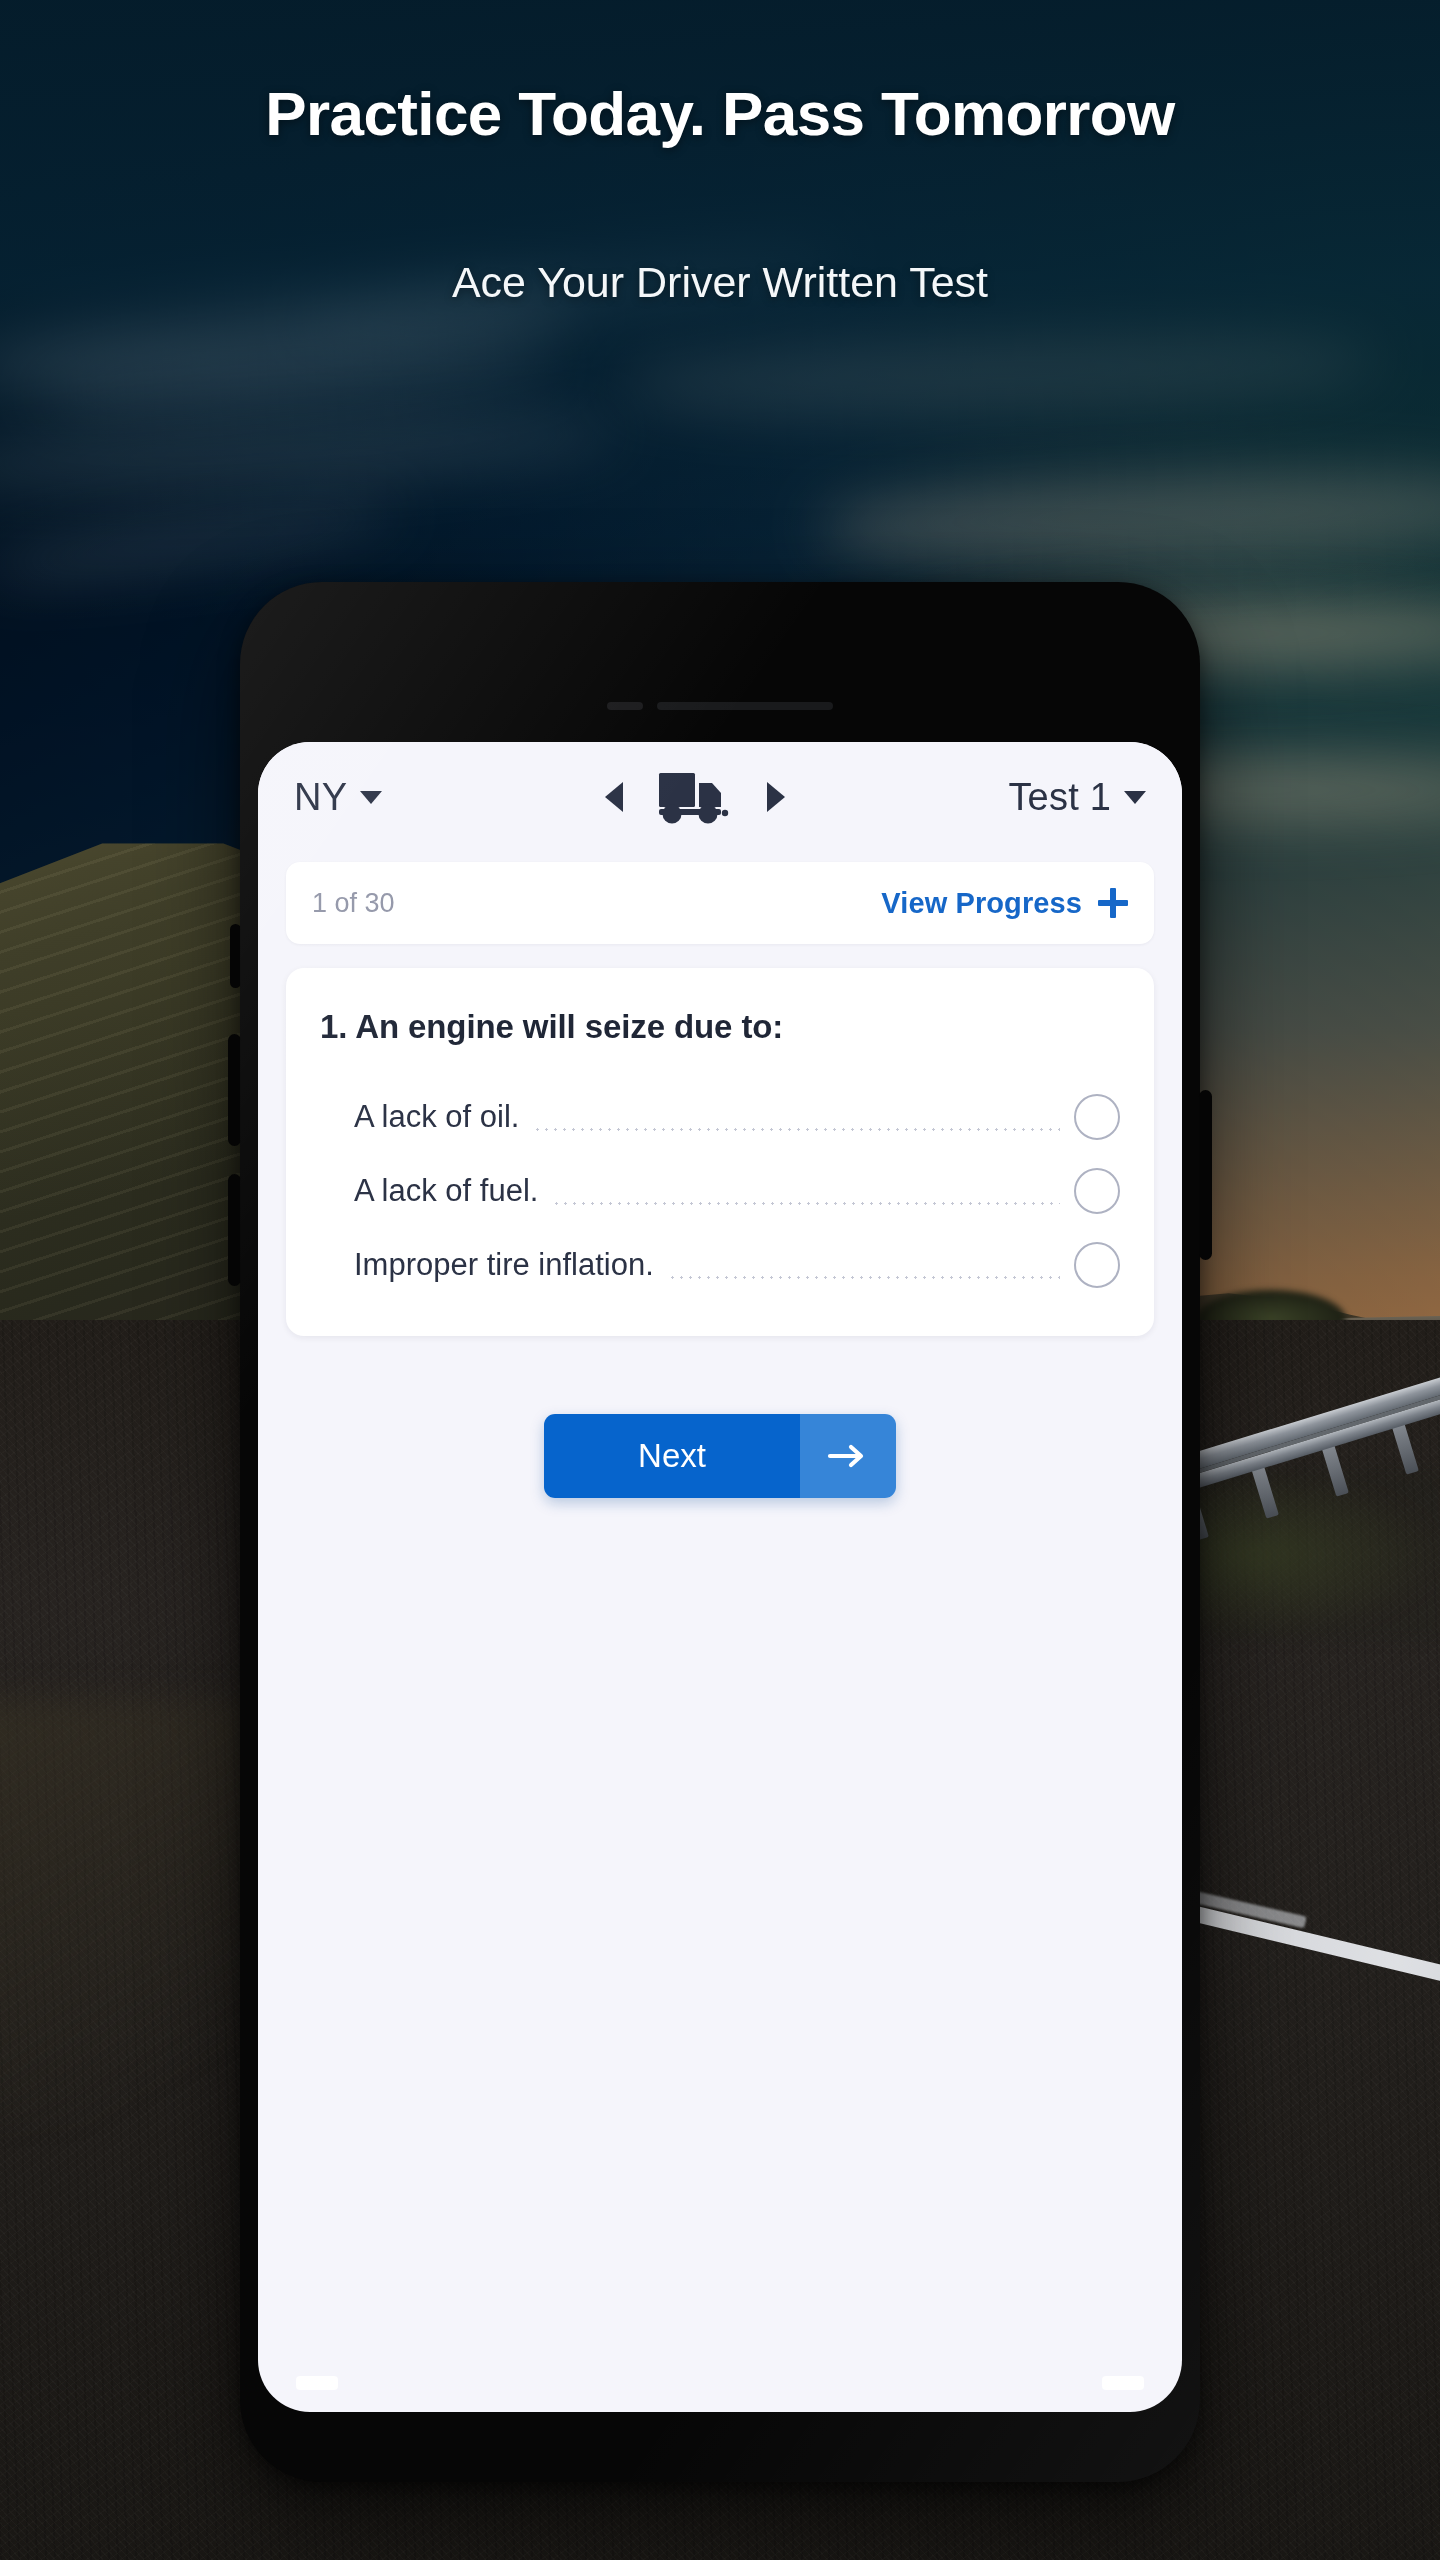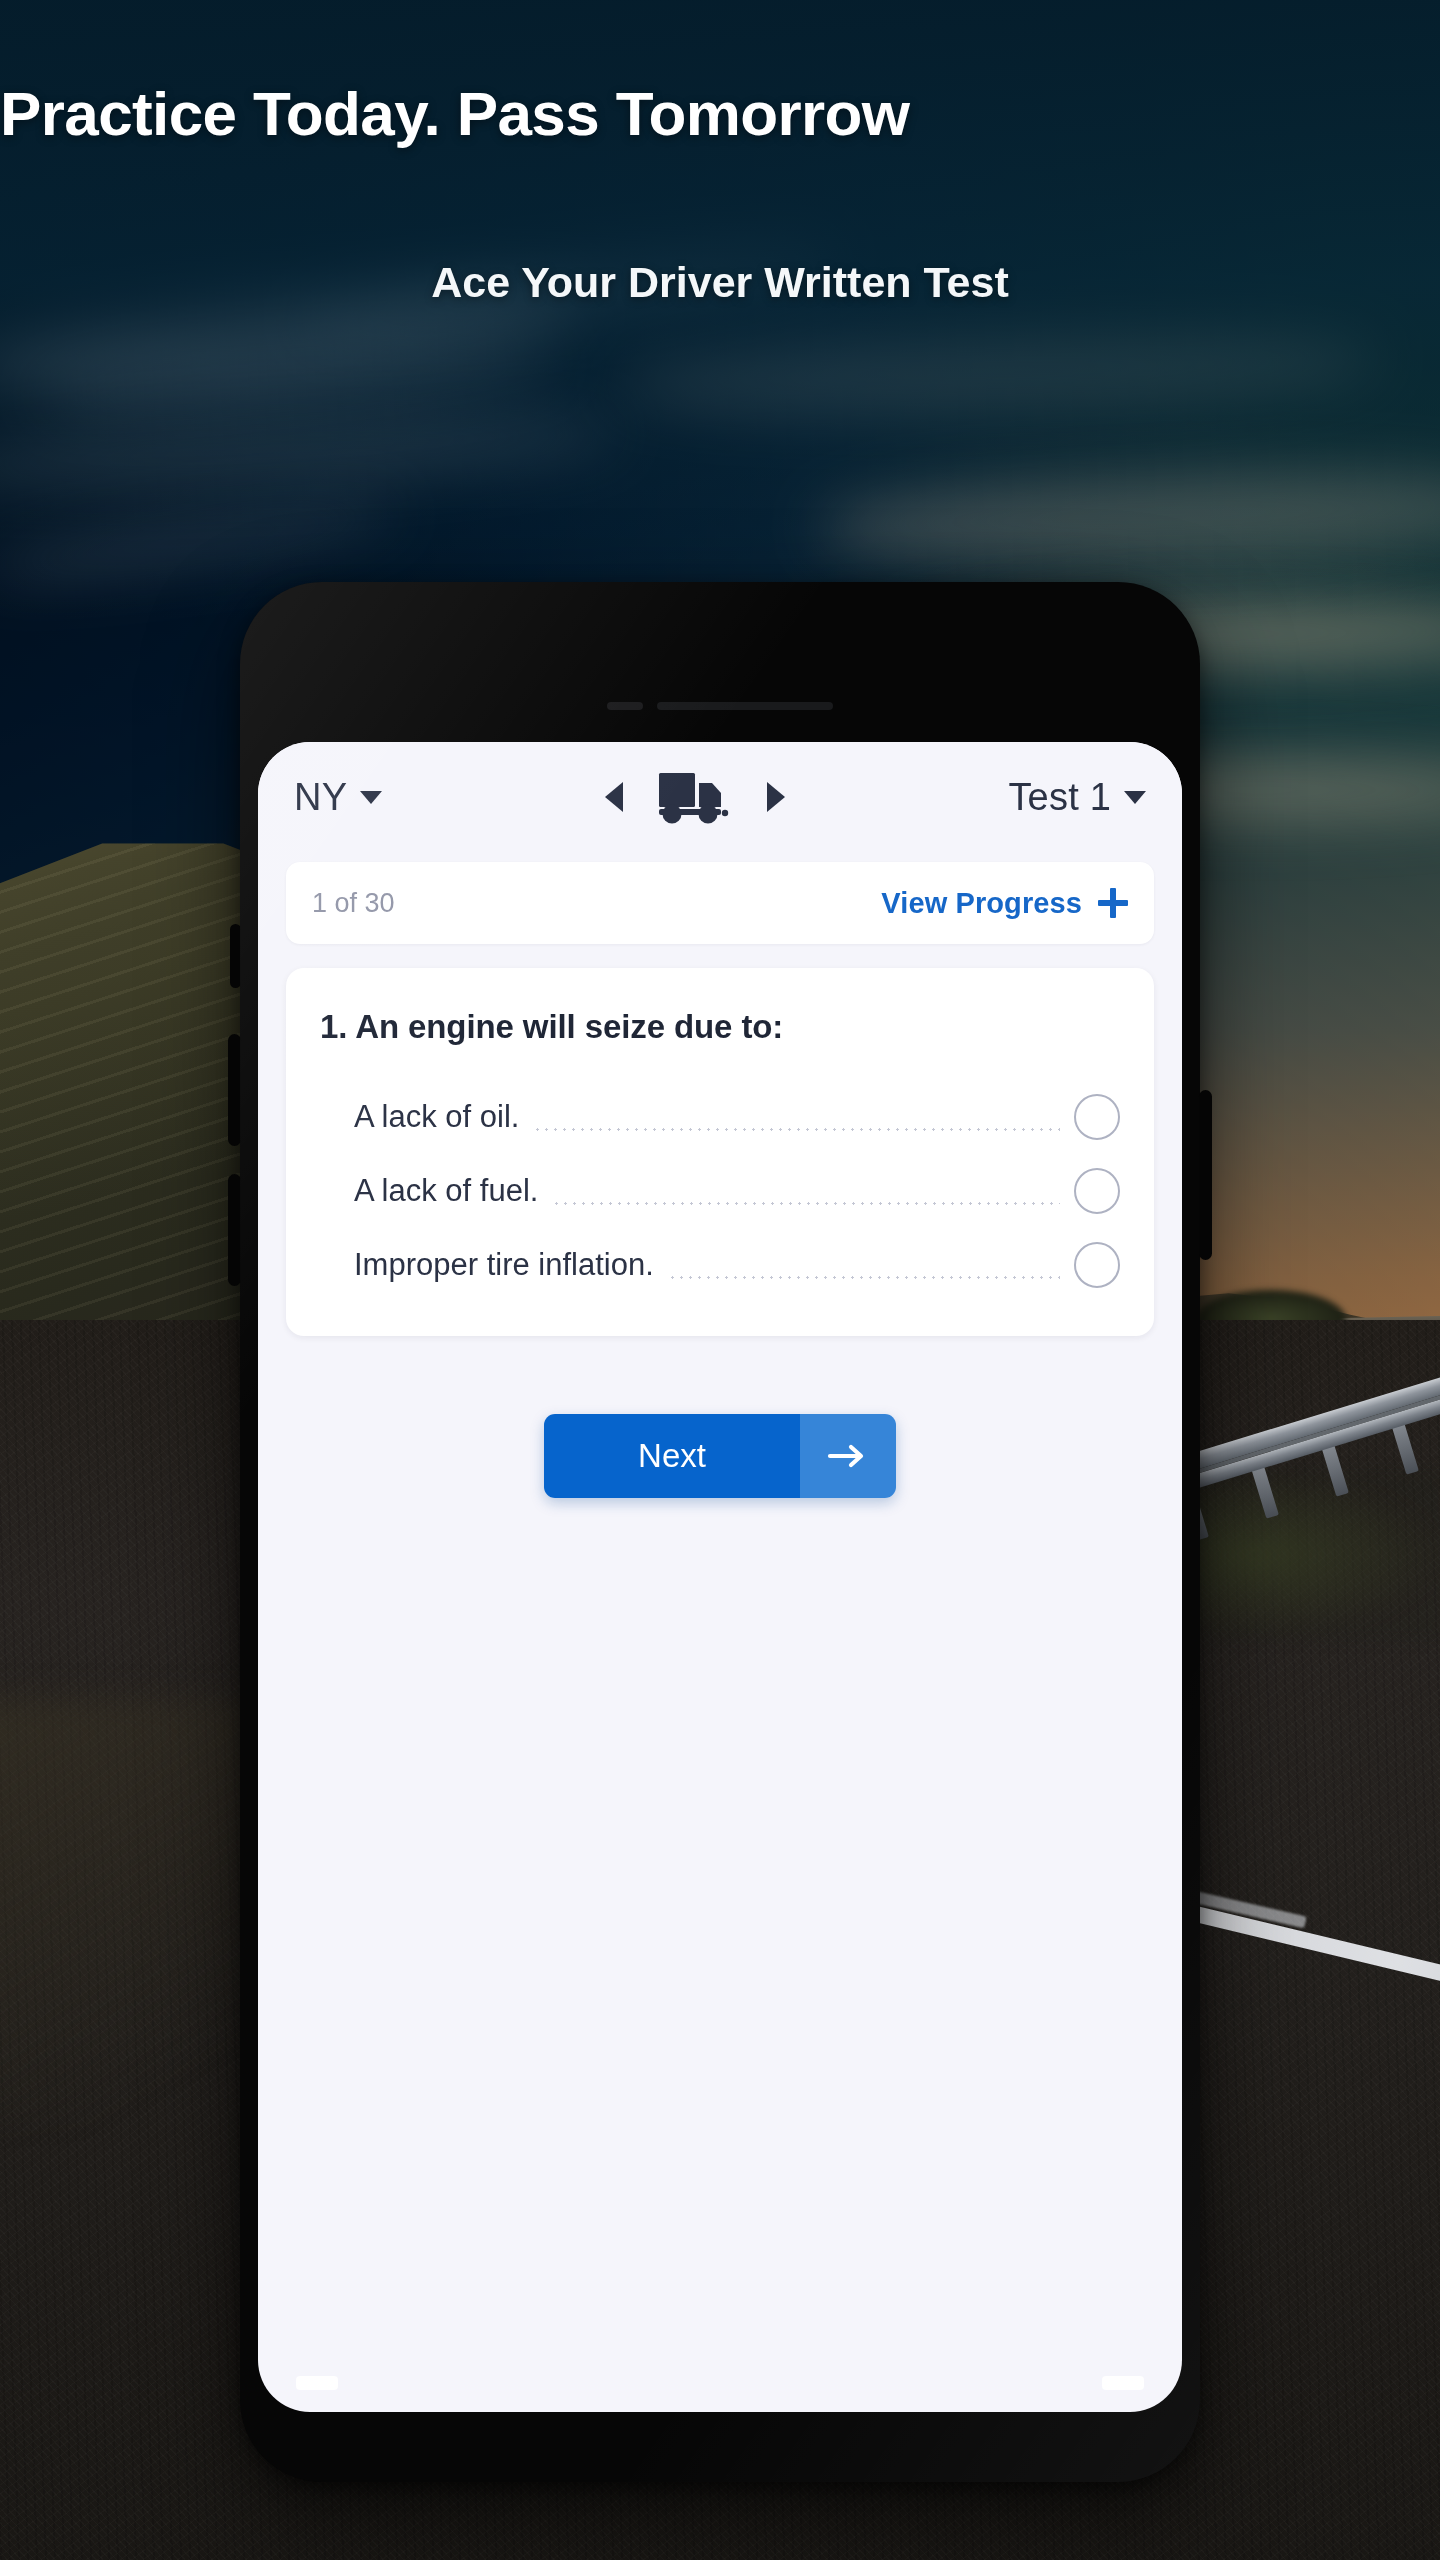--- a/index.html
+++ b/index.html
@@ -138,27 +138,27 @@
   .p4{left:266px;top:38px;transform:rotate(-17deg);}
   .brush{
     position:absolute;left:1150px;top:1470px;width:300px;height:170px;
     background:radial-gradient(ellipse at 35% 50%, rgba(52,58,34,.85), rgba(26,28,18,.2) 70%);
     filter:blur(7px);
   }
   .bush-a{position:absolute;left:1196px;top:1290px;width:150px;height:60px;background:radial-gradient(ellipse,#3c4428,#1d2014 70%);border-radius:50%;filter:blur(3px);}
 
   
   .headline{
-    position:absolute;left:0;top:78px;width:1440px;
+    position:absolute;left:0;top:78px;width:1440px;text-align:center;
     color:#ffffff;font-size:62px;font-weight:700;letter-spacing:-.6px;
     text-shadow:0 2px 10px rgba(0,0,0,.45);
   }
   .subline{
     position:absolute;left:0;top:258px;width:1440px;text-align:center;
-    color:#f4f7f9;font-size:43px;font-weight:700;line-height:1.13;
+    color:#f4f7f9;font-size:43px;font-weight:400;line-height:1.13;
     text-shadow:0 2px 9px rgba(0,0,0,.4);
   }
   .subline span{display:block;}
 
   
   .phone{
     position:absolute;left:240px;top:582px;width:960px;height:1900px;
     background:#060606;
     border-radius:82px;
     box-shadow:0 34px 90px rgba(0,0,0,.62), 0 6px 20px rgba(0,0,0,.5);

